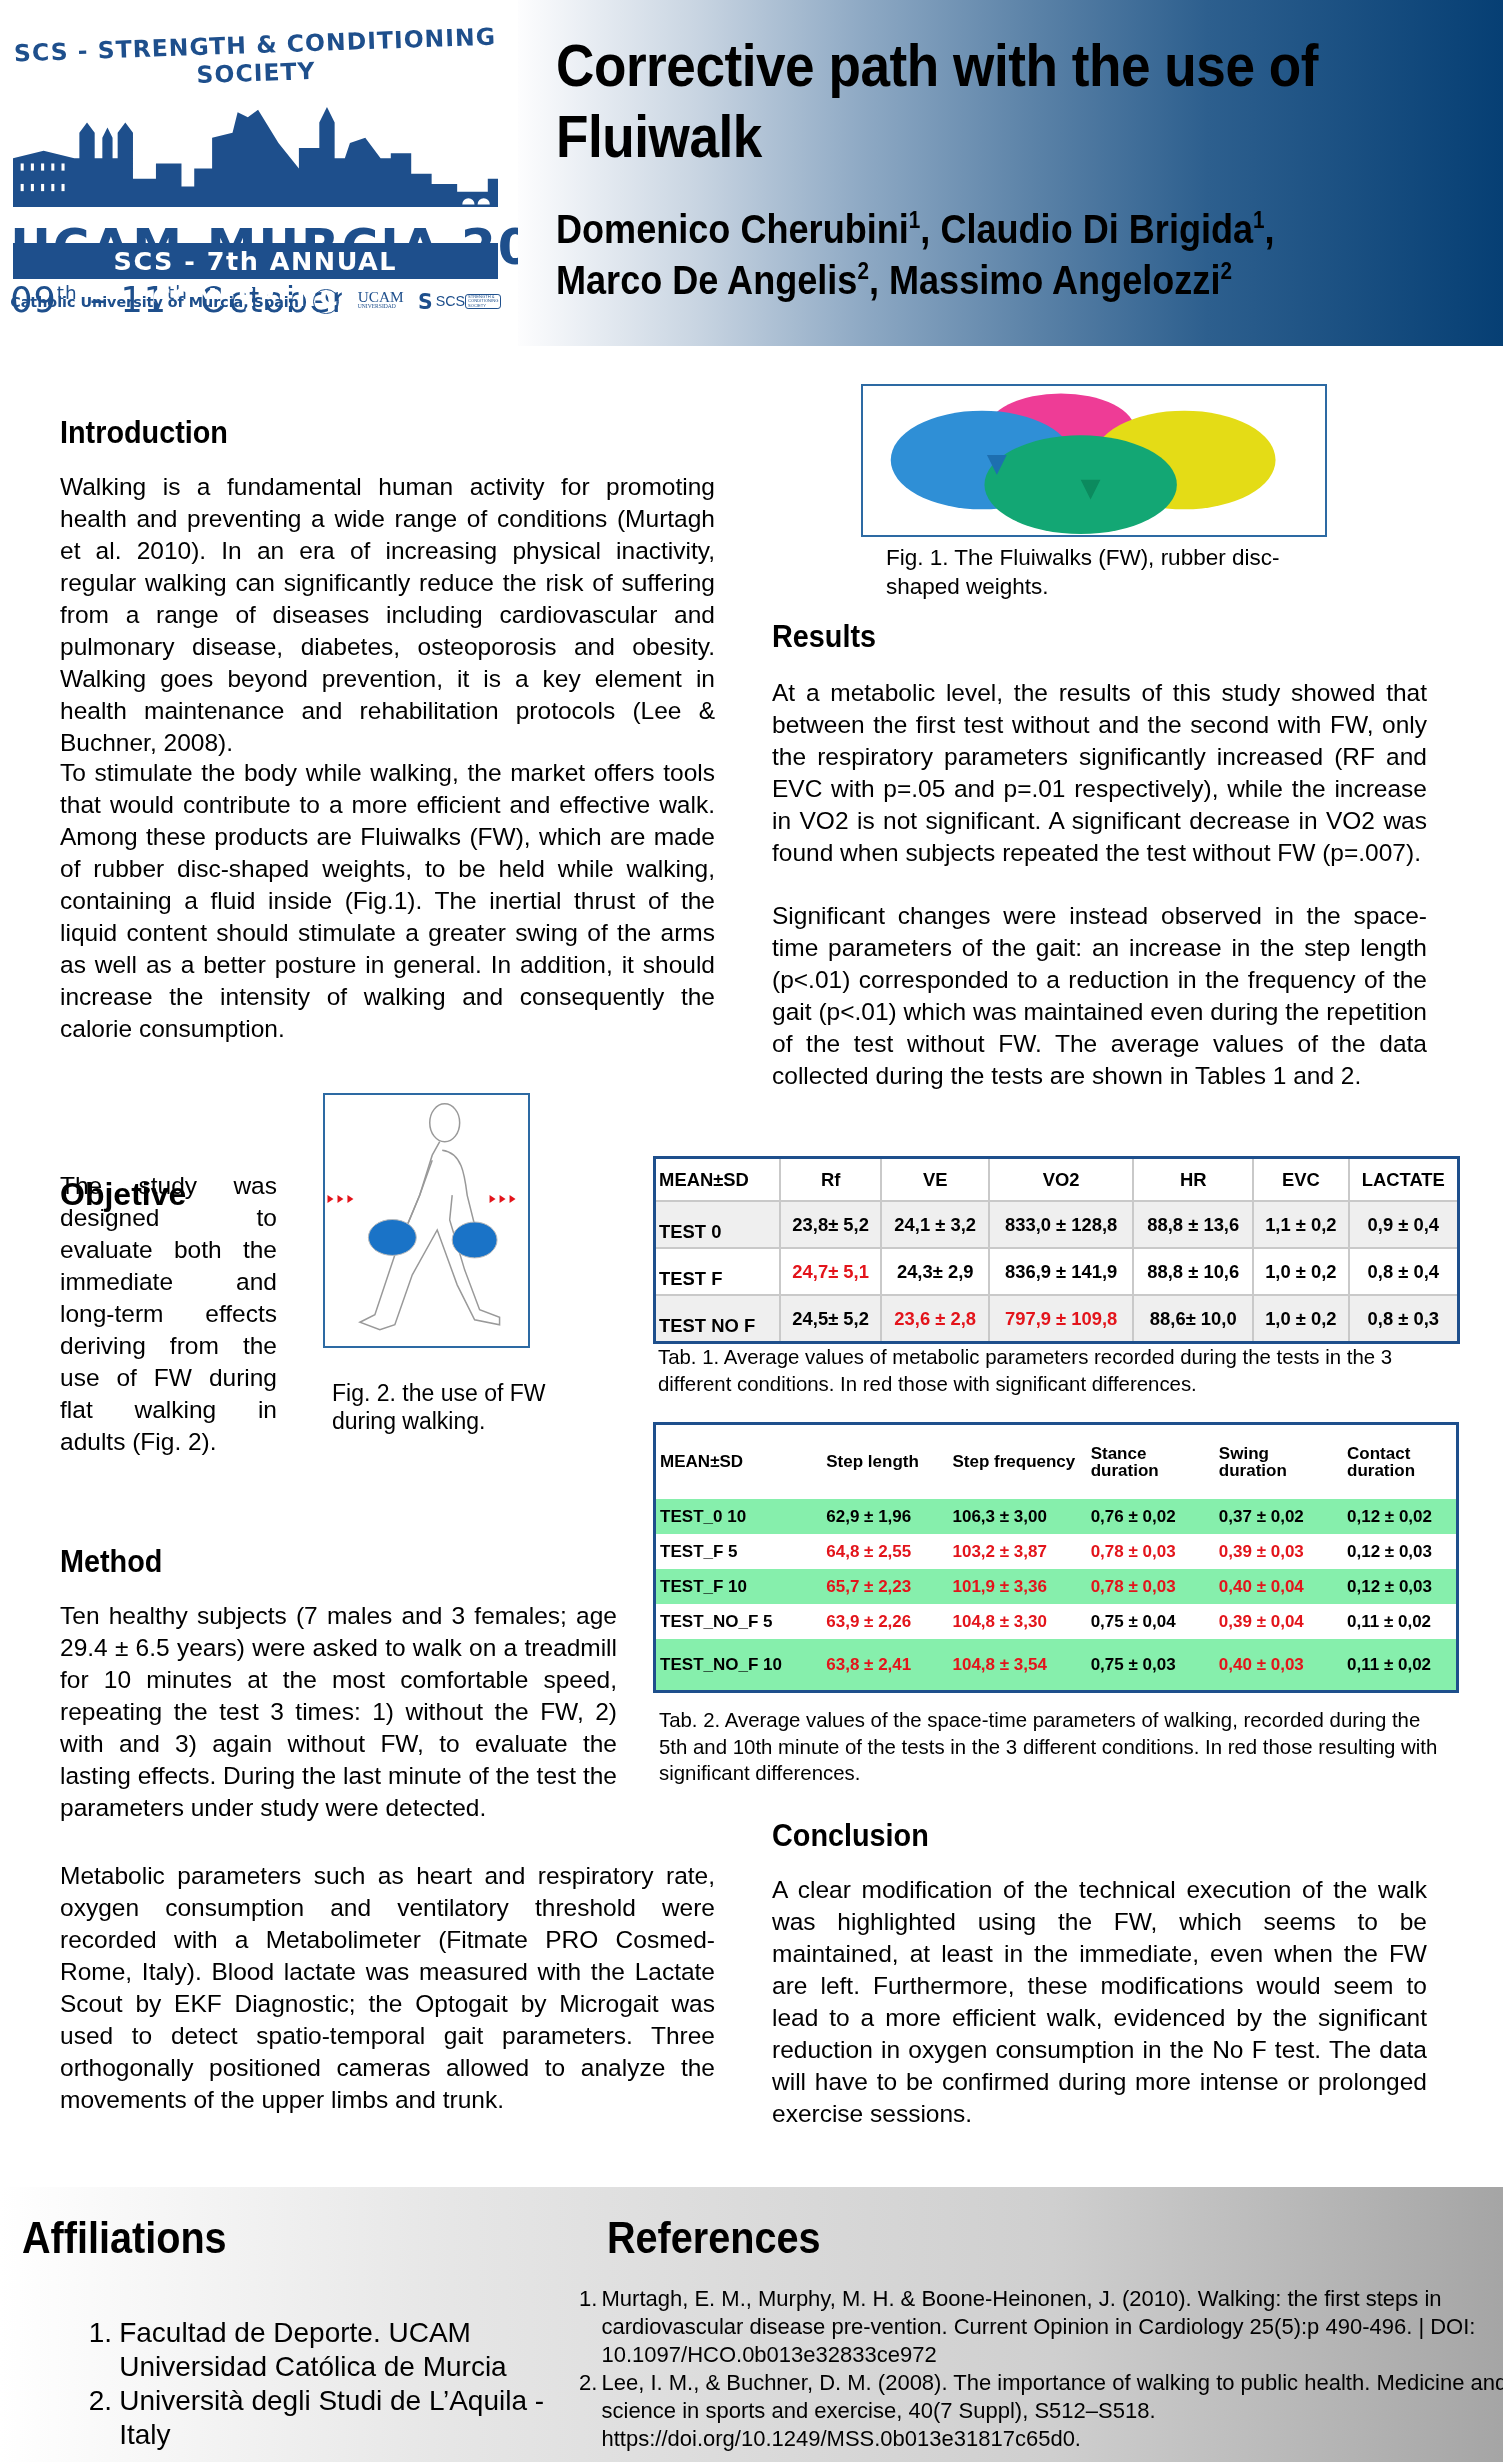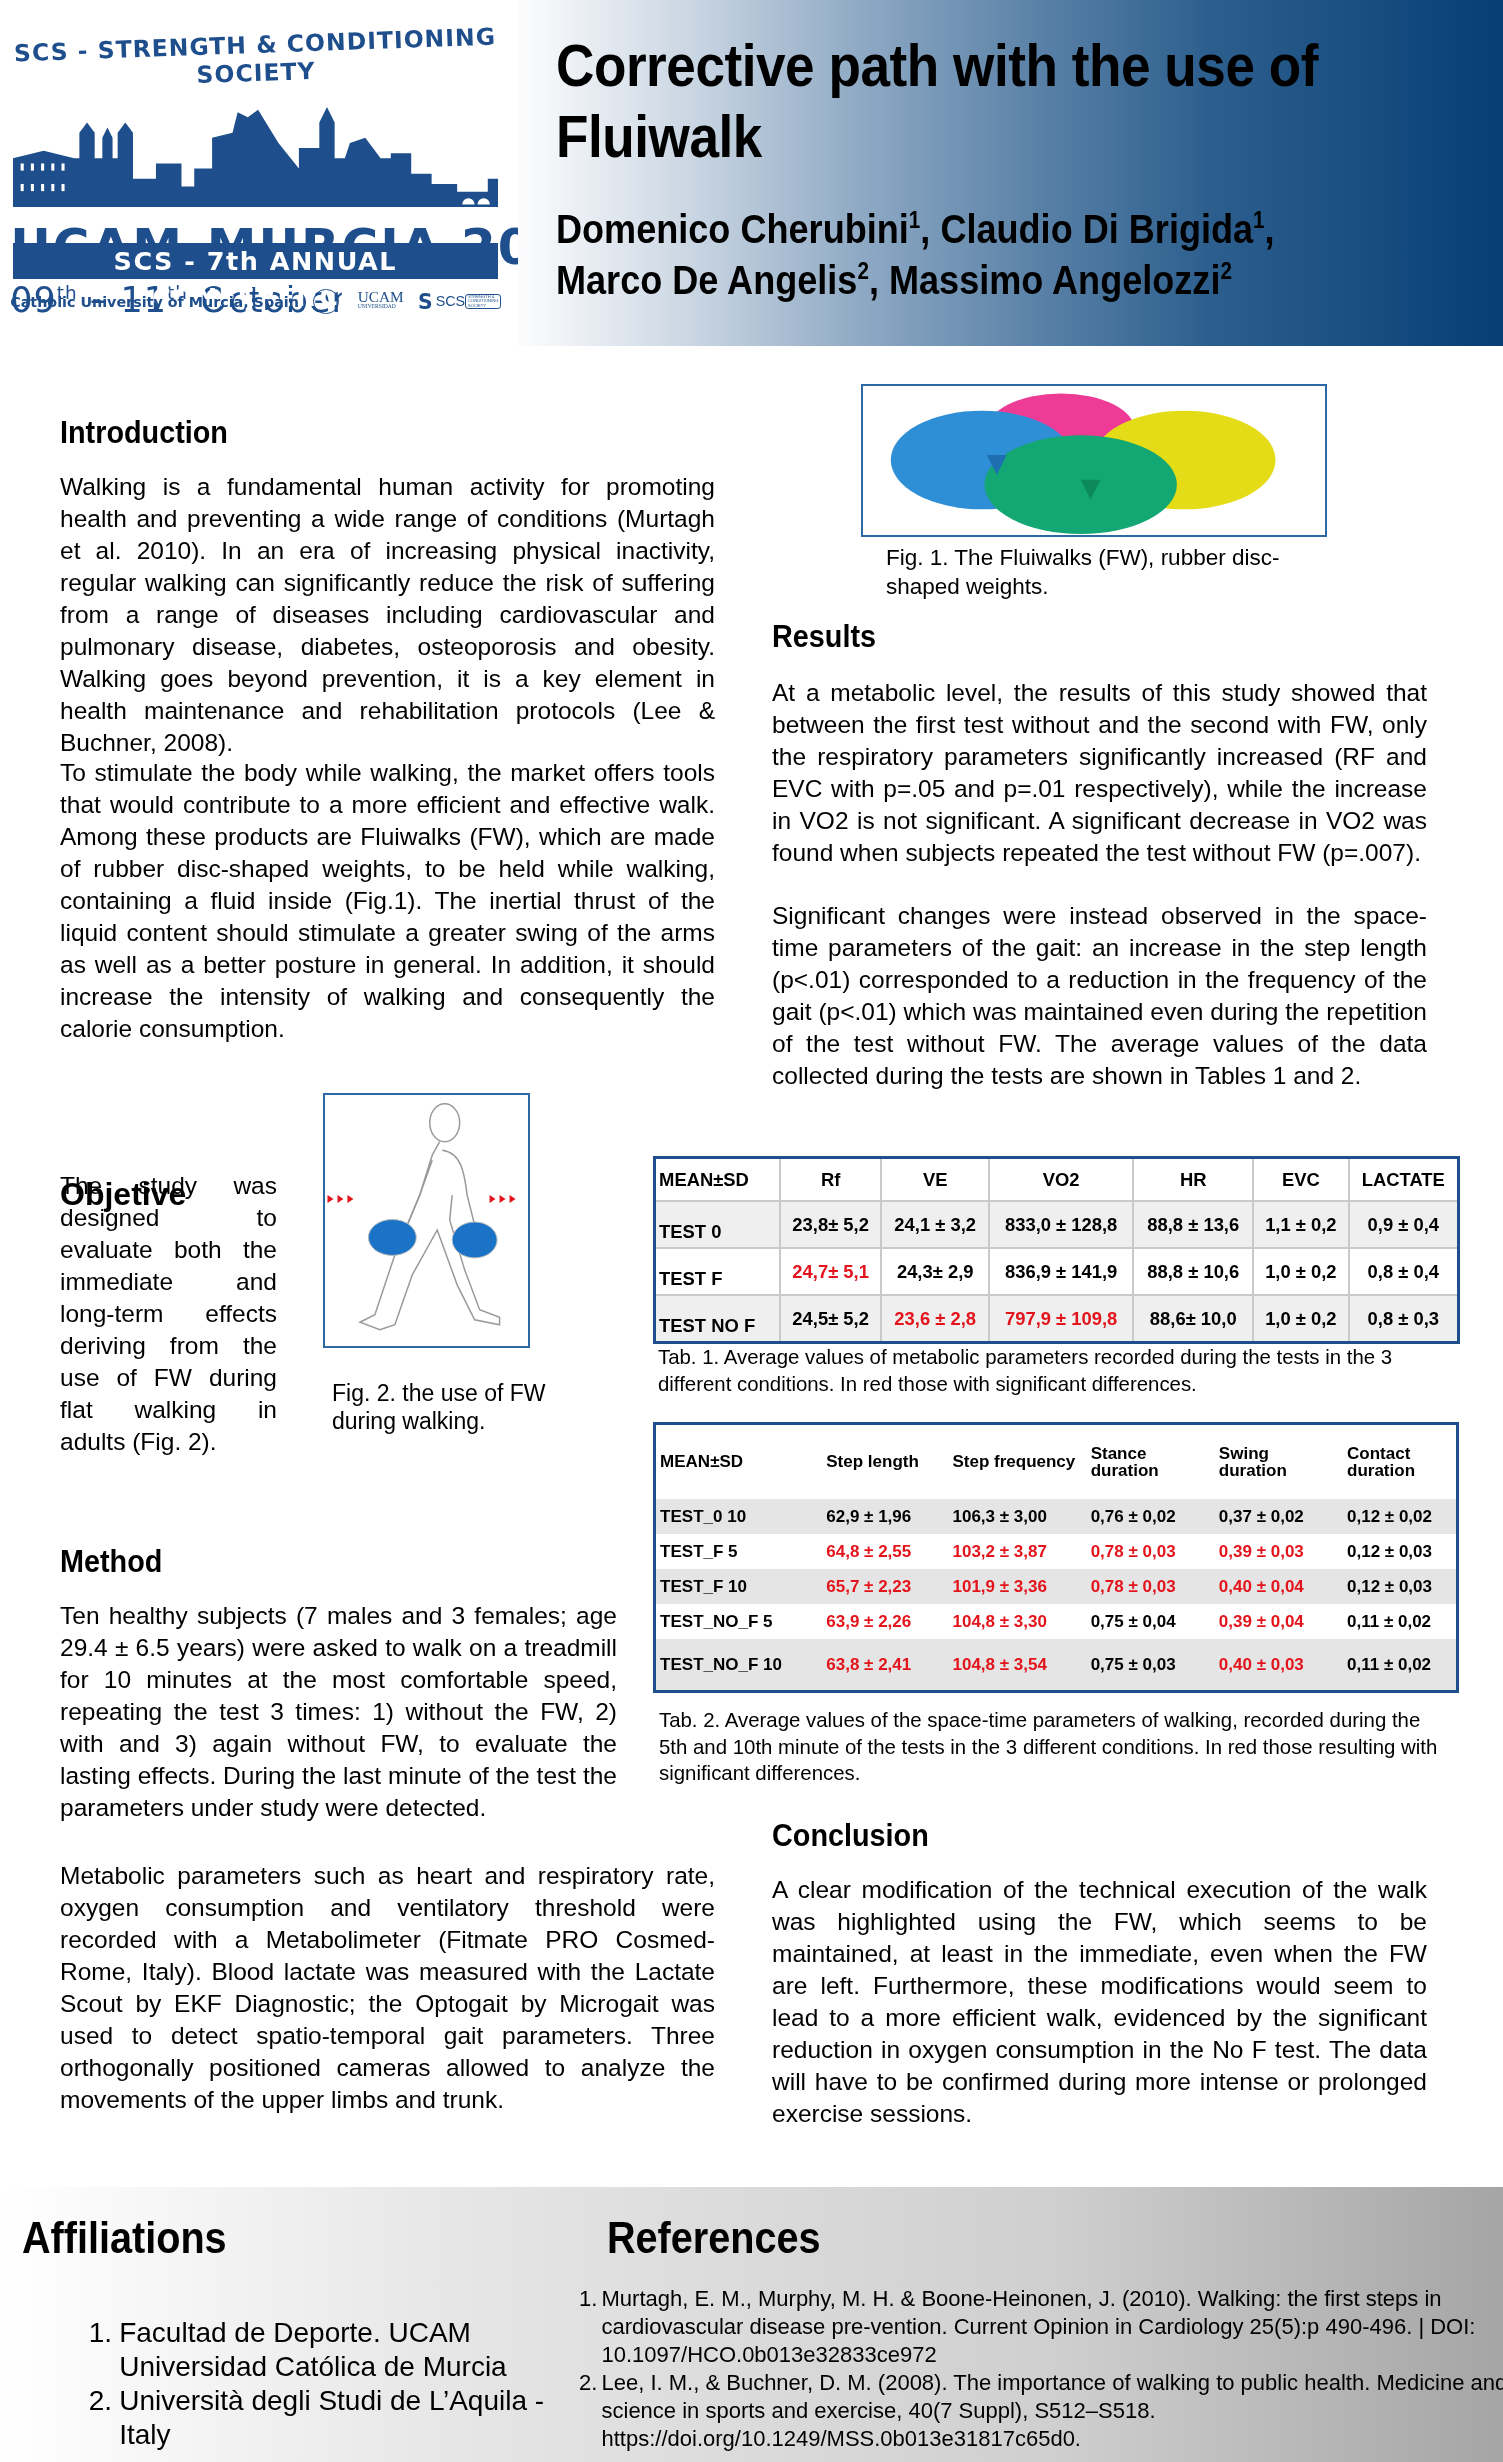--- a/index.html
+++ b/index.html
@@ -27,21 +27,21 @@
   .t1{left:653px;top:1156px;width:807px;border:3.1px solid #1e4f8c;}
   .t1 td{border:2px solid #c9c9c9;font-weight:bold;font-size:18.4px;text-align:center;padding:0 3.1px;white-space:nowrap;}
   .t1 tr.r-head td{height:41px;background:#fff;}
   .t1 tr.r-head td:first-child,.t1 td.rowlab{text-align:left;}
   .t1 tr.r0 td,.t1 tr.r2 td{background:#efefef;}
   .t1 tr.r1 td{background:#fff;}
   .t1 tr.rr td{height:41px;}
   .t2{left:653px;top:1422px;width:806px;border:3.1px solid #1e4f8c;}
   .t2 td{font-weight:bold;font-size:17px;text-align:left;padding:0 4.1px;white-space:nowrap;vertical-align:middle;}
   .t2 tr.r-head td{height:74px;background:#fff;line-height:17.4px;}
-  .t2 tr.alt td{background:#e5e5e5;}
+  .t2 tr.alt td{background:#86efac;}
   .t2 tr.norm td{background:#fff;}
   .t2 tr.rr td{height:35px;}
   .red{color:#e3141b;}
   
   .footer{left:0;top:2187px;width:1503px;height:275px;background:linear-gradient(90deg,#ffffff 0%,#e6e6e6 30%,#cfcfcf 70%,#a5a5a5 100%);}
   .footer .h1{position:absolute;font-weight:bold;font-size:44px;transform:scaleX(0.9);transform-origin:left top;}
   .aff{position:absolute;left:31px;top:2288px;font-size:28px;line-height:34px;width:480px;}
   .aff li{display:flex;}
   .aff .num{width:41px;flex:none;text-align:right;padding-right:7.2px;}
   .refs{position:absolute;left:539px;top:2263px;font-size:22px;line-height:28px;width:945px;}

